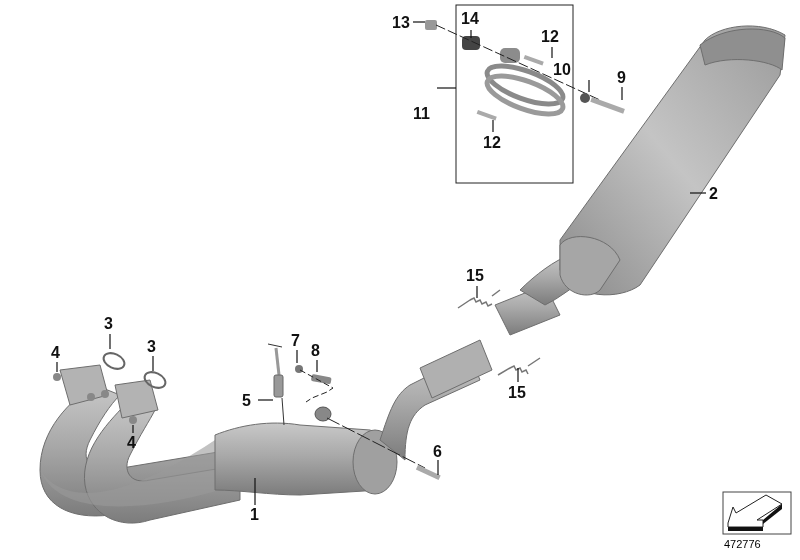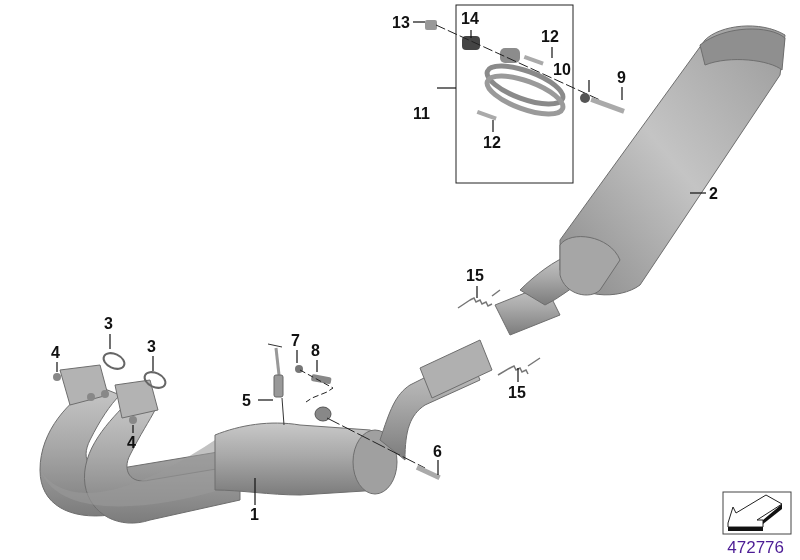--- a/index.html
+++ b/index.html
@@ -1,22 +1,22 @@
 <!DOCTYPE html>
 <html><head>
 <meta charset="utf-8">
 <style>
   html, body { margin:0; padding:0; background:#ffffff; }
   body { width:800px; height:560px; position:relative; overflow:hidden;
          font-family:"Liberation Sans", sans-serif; }
   #diagram { position:absolute; left:0; top:0; width:800px; height:560px; }
   .callout { position:absolute; font-weight:bold; font-size:16px; color:#111;
              font-family:"Liberation Sans", sans-serif; line-height:1; }
-  .ref-number { position:absolute; left:724px; top:538px; width:60px; text-align:right;
-                font-size:17px; color:#4c1d95; font-family:"Liberation Sans", sans-serif; }
+  .ref-number { position:absolute; left:724px; top:538px; width:60px; text-align:left;
+                font-size:11px; color:#000000; font-family:"Liberation Sans", sans-serif; }
 </style>
 </head>
 <body>
 
 <div id="diagram">
 <svg width="800" height="560" viewBox="0 0 800 560" xmlns="http://www.w3.org/2000/svg">
   <defs>
     <linearGradient id="pipeGrad" x1="0" y1="0" x2="0" y2="1">
       <stop offset="0" stop-color="#c8c8c8"></stop>
       <stop offset="0.45" stop-color="#a9a9a9"></stop>

